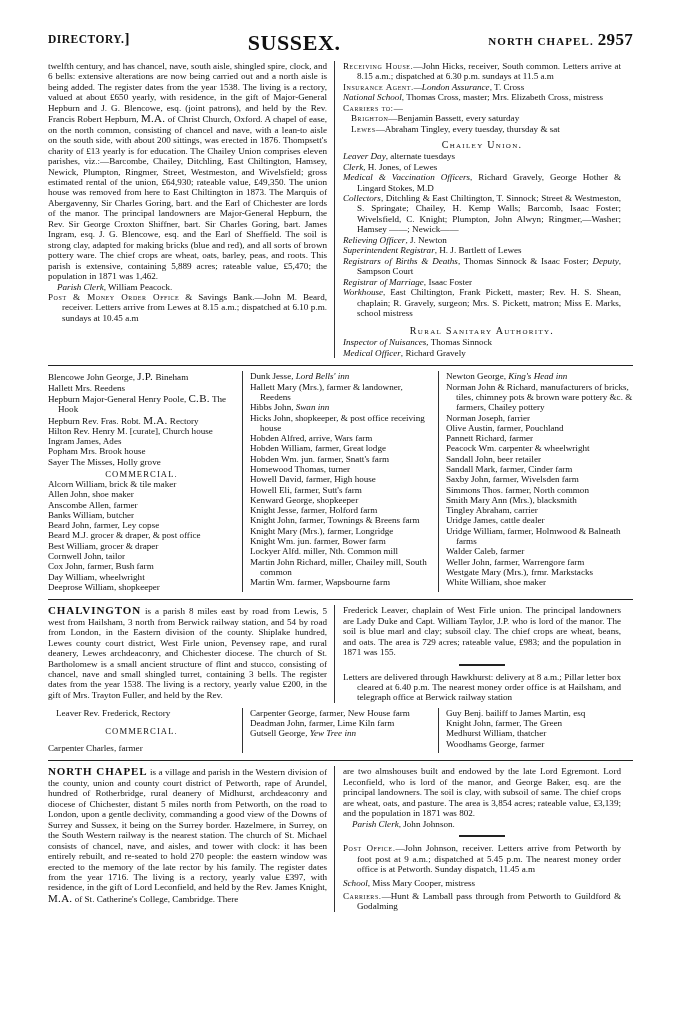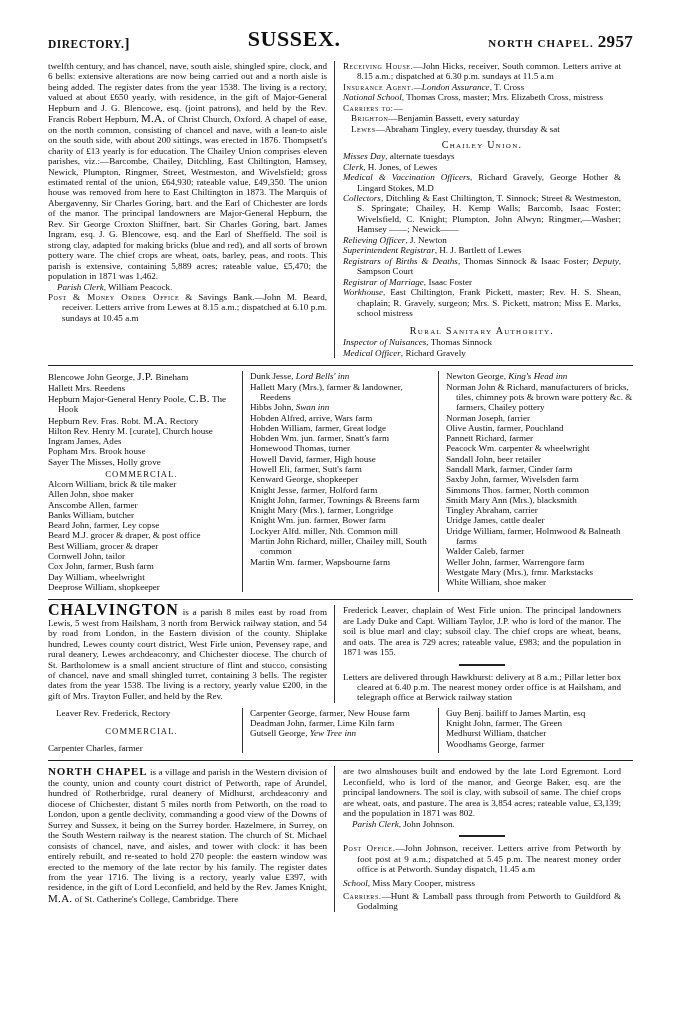--- a/index.html
+++ b/index.html
@@ -18,21 +18,21 @@
   .page {
     position: absolute;
     left: 48px;
     top: 30px;
     width: 585px;
   }
 
   
   .runhead {
     display: flex;
-    align-items: flex-end;
+    align-items: flex-start;
     margin-bottom: 9px;
     height: 22px;
   }
   .rh-left {
     font-size: 11.5px;
     font-variant: small-caps;
     letter-spacing: 0.5px;
     font-weight: bold;
     flex: 0 0 auto;
   }
@@ -143,21 +143,21 @@
   .subhead {
     text-align: center;
     font-variant: small-caps;
     font-size: 8.6px;
     letter-spacing: 1.1px;
     margin: 2px 0 0 0;
   }
 
   
   .placename {
-    font-size: 16px;
+    font-size: 11px;
     font-weight: bold;
     letter-spacing: 0.9px;
   }
   .placename.sm { font-size: 11px; }
   .gap-s { height: 5px; }
 </style>
 </head>
 <body>
 
 <div class="page">
@@ -184,21 +184,21 @@
     <div class="col-r">
       <p class="hang deep"><span class="sc">Receiving House.</span><span>—John Hicks, receiver, South common. Letters arrive at 8.15 a.m.; dispatched at 6.30 p.m. sundays at 11.5 a.m</span></p>
       <p class="hang deep"><span class="sc">Insurance Agent.</span><i>—London Assurance</i><span>, T. Cross</span></p>
       <p class="hang deep"><i>National School</i><span>, Thomas Cross, master; Mrs. Elizabeth Cross, mistress</span></p>
       <p class="body"><span class="sc">Carriers to:—</span></p>
       <p class="hang sub"><span class="sc">Brighton</span><span>—Benjamin Bassett, every saturday</span></p>
       <p class="hang sub"><span class="sc">Lewes</span><span>—Abraham Tingley, every tuesday, thursday &amp; sat</span></p>
 
       <div class="ctr-head">Chailey Union.</div>
 
-      <p class="hang deep"><i>Misses Day</i><span>, alternate tuesdays</span></p>
+      <p class="hang deep"><i>Leaver Day</i><span>, alternate tuesdays</span></p>
       <p class="hang deep"><i>Clerk</i><span>, H. Jones, of Lewes</span></p>
       <p class="hang deep"><i>Medical &amp; Vaccination Officers</i><span>, Richard Gravely, George Hother &amp; Lingard Stokes, M.D</span></p>
       <p class="hang deep"><i>Collectors</i><span>, Ditchling &amp; East Chiltington, T. Sinnock; Street &amp; Westmeston, S. Springate; Chailey, H. Kemp Walls; Barcomb, Isaac Foster; Wivelsfield, C. Knight; Plumpton, John Alwyn; Ringmer,—Washer; Hamsey ——; Newick——</span></p>
       <p class="hang deep"><i>Relieving Officer</i><span>, J. Newton</span></p>
       <p class="hang deep"><i>Superintendent Registrar</i><span>, H. J. Bartlett of Lewes</span></p>
       <p class="hang deep"><i>Registrars of Births &amp; Deaths</i><span>, Thomas Sinnock &amp; Isaac Foster; </span><i>Deputy</i><span>, Sampson Court</span></p>
       <p class="hang deep"><i>Registrar of Marriage</i><span>, Isaac Foster</span></p>
       <p class="hang deep"><i>Workhouse</i><span>, East Chiltington, Frank Pickett, master; Rev. H. S. Shean, chaplain; R. Gravely, surgeon; Mrs. S. Pickett, matron; Miss E. Marks, school mistress</span></p>
 
       <div class="ctr-head tight">Rural Sanitary Authority.</div>
@@ -233,20 +233,21 @@
       <p class="entry">Day William, wheelwright</p>
       <p class="entry">Deeprose William, shopkeeper</p>
     </div>
 
     <div class="rule-v"></div>
 
     <div class="tc b">
       <p class="entry"><span>Dunk Jesse, </span><i>Lord Bells' inn</i></p>
       <p class="entry">Hallett Mary (Mrs.), farmer &amp; landowner, Reedens</p>
       <p class="entry"><span>Hibbs John, </span><i>Swan inn</i></p>
+      <p class="entry">Hicks John, shopkeeper, &amp; post office receiving house</p>
       <p class="entry">Hobden Alfred, arrive, Wars farm</p>
       <p class="entry">Hobden William, farmer, Great lodge</p>
       <p class="entry">Hobden Wm. jun. farmer, Snatt's farm</p>
       <p class="entry">Homewood Thomas, turner</p>
       <p class="entry">Howell David, farmer, High house</p>
       <p class="entry">Howell Eli, farmer, Sutt's farm</p>
       <p class="entry">Kenward George, shopkeeper</p>
       <p class="entry">Knight Jesse, farmer, Holford farm</p>
       <p class="entry">Knight John, farmer, Townings &amp; Breens farm</p>
       <p class="entry">Knight Mary (Mrs.), farmer, Longridge</p>

